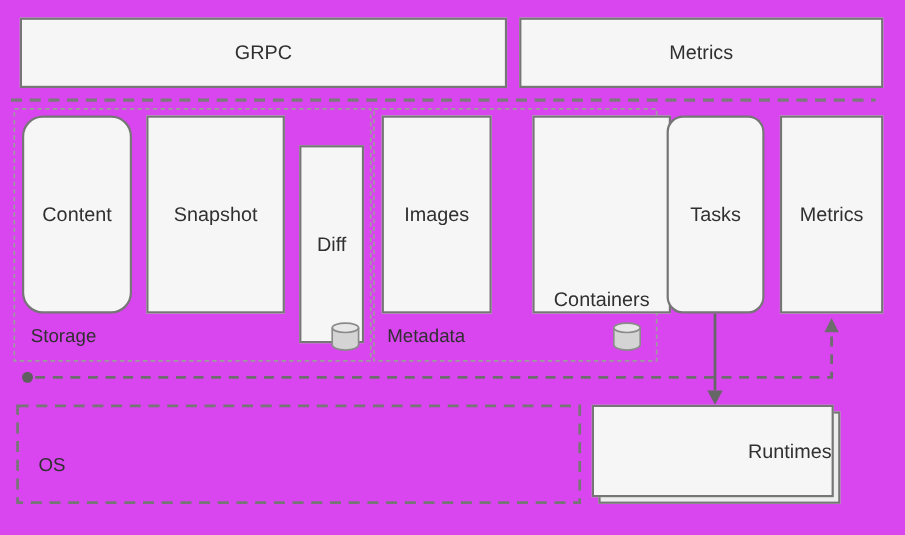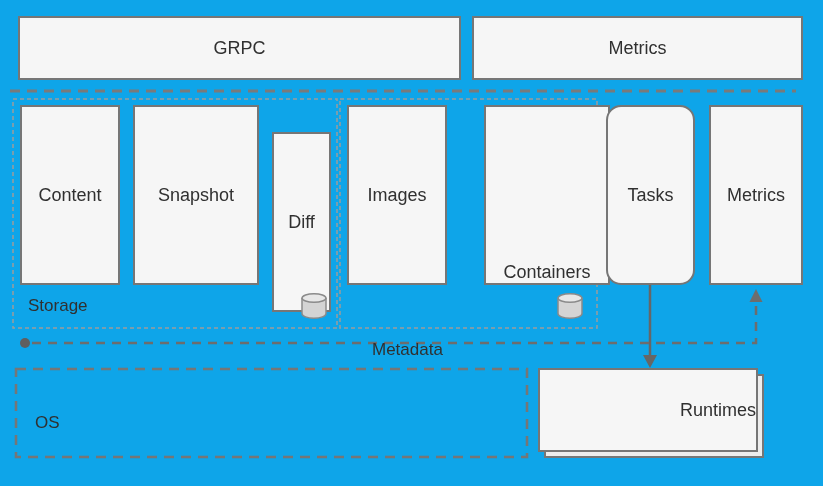--- a/index.html
+++ b/index.html
@@ -1,20 +1,20 @@
 <!DOCTYPE html>
 <html><head>
 <meta charset="utf-8">
 <style>
   html, body { margin: 0; padding: 0; background: #ffffff; }
   .canvas {
     position: relative;
     width: 823px;
     height: 486px;
-    background: #0ea5e9;
+    background: #d946ef;
     font-family: "Liberation Sans", "DejaVu Sans", sans-serif;
     color: #303030;
     overflow: hidden;
   }
   .overlay {
     position: absolute;
     left: 0; top: 0;
     width: 823px; height: 486px;
     pointer-events: none;
   }
@@ -81,21 +81,21 @@
     <polygon points="749.5,302 762.5,302 756,289" fill="#6d6d6d"></polygon>
   </svg>
 
   <div class="box toprow" style="left:18px; width:443px;">
     <span>GRPC</span>
   </div>
   <div class="box toprow" style="left:472px; width:331px;">
     <span>Metrics</span>
   </div>
 
-  <div class="box svcbox" style="left:20px; width:100px;">
+  <div class="box svcbox" style="left:20px; width:100px;border-radius:19px;">
     <span>Content</span>
   </div>
   <div class="box svcbox" style="left:133px; width:126px;">
     <span>Snapshot</span>
   </div>
   <div class="box svcbox" style="left:272px; width:59px;margin-top:27px;">
     <span>Diff</span>
   </div>
   <div class="grouplabel" style="left:28px;">Storage</div>
   <div class="cyl" style="left:299px;">
@@ -104,21 +104,21 @@
       <ellipse cx="15" cy="7" rx="12" ry="4.3" fill="#e7e7e7" stroke="#8a8a8a" stroke-width="1.5"></ellipse>
     </svg>
   </div>
 
   <div class="box svcbox" style="left:347px; width:100px;align-items:center;">
     <span>Images</span>
   </div>
   <div class="box svcbox" style="left:484px; width:126px;align-items:flex-end;">
     <span>Containers</span>
   </div>
-  <div class="grouplabel" style="left:372px;margin-top:44px;">Metadata</div>
+  <div class="grouplabel" style="left:352px;">Metadata</div>
   <div class="cyl" style="left:555px;">
     <svg viewBox="0 0 30 30" width="30" height="30">
       <path d="M3 7 v15.5 c0 2.7 5.4 4.8 12 4.8 s12 -2.1 12 -4.8 V7" fill="#d4d4d4" stroke="#8a8a8a" stroke-width="1.5"></path>
       <ellipse cx="15" cy="7" rx="12" ry="4.3" fill="#e7e7e7" stroke="#8a8a8a" stroke-width="1.5"></ellipse>
     </svg>
   </div>
 
   <div class="box svcbox" style="left:606px; width:89px;border-radius:15px;">
     <span>Tasks</span>
   </div>

